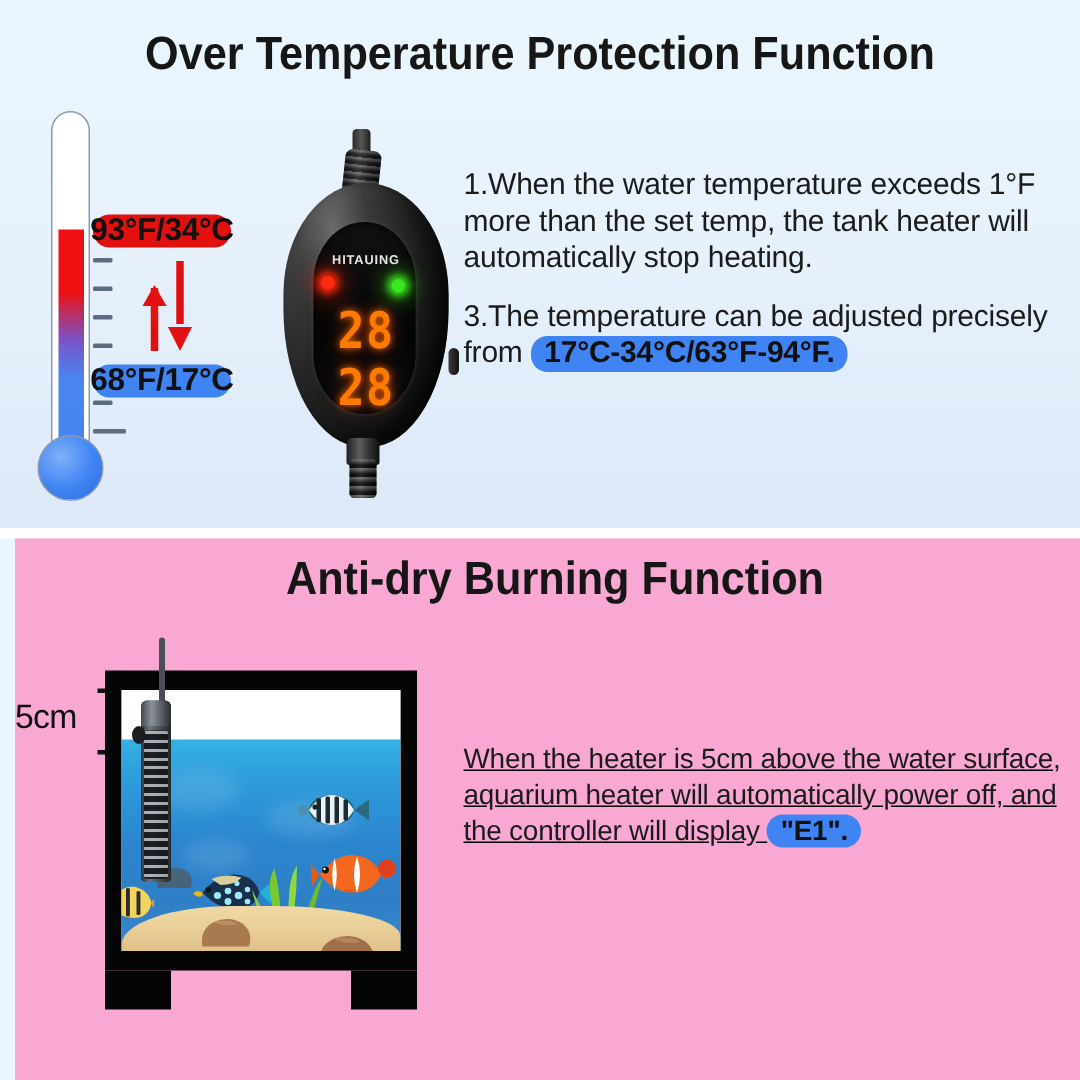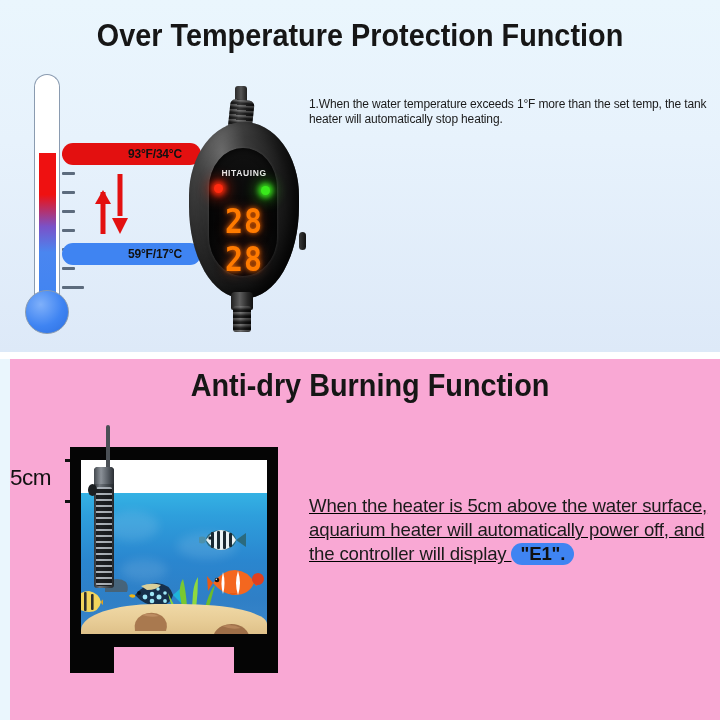--- a/index.html
+++ b/index.html
@@ -52,23 +52,23 @@
     background:radial-gradient(circle at 35% 32%,#7fb0fa 0%,#3f84f2 55%,#2c6fe0 100%);
     border:1.6px solid #8a9bb0;box-sizing:border-box;
   }
   .ticks{position:absolute;left:44px;top:0;width:26px;height:225px;}
   .tick{position:absolute;left:0;height:3px;background:#5c6b7d;border-radius:1px;}
   .tick.lg{width:22px;}
   .tick.sm{width:13px;}
 
   .badge{
     position:absolute;border-radius:14px;color:#111;
-    font-weight:bold;font-size:12px;
+    font-weight:bold;font-size:21px;
     display:flex;align-items:center;justify-content:center;
-    white-space:nowrap;letter-spacing:-0.2px;padding-left:47px;
+    white-space:nowrap;letter-spacing:-0.2px;
   }
   .badge-hot{left:62px;top:143px;width:92px;height:22px;background:#e31010;}
   .badge-cold{left:62px;top:243px;width:92px;height:22px;background:#3f84f2;}
 
   .arrows{position:absolute;left:90px;top:172px;width:44px;height:64px;}
   .arr{position:absolute;top:0;width:44px;height:64px;}
 
   
   .controller{position:absolute;left:183px;top:86px;width:122px;height:260px;}
   .cord-top{
@@ -134,21 +134,21 @@
     background:linear-gradient(to right,#1a1a1a,#565656 42%,#272727 72%,#0d0d0d);
   }
   .cord-bot::after{
     content:"";position:absolute;inset:0;border-radius:3px;
     background:repeating-linear-gradient(to bottom,rgba(255,255,255,.18) 0 1px,rgba(0,0,0,.6) 4px 6px);
   }
 
   
   .txtcol1{position:absolute;left:309px;top:97px;width:402px;}
   .para{
-    font-size:12px;color:#1b1b1b;line-height:1.23;margin:0 0 13px 0;
+    font-size:20px;color:#1b1b1b;line-height:1.23;margin:14px 0 13px 0;
     letter-spacing:-0.15px;
   }
   .hl{
     display:inline-block;background:#3f84f2;color:#111;font-weight:bold;
     border-radius:11px;padding:0px 9px;line-height:1.17;
   }
 
   
   .aqwrap{position:absolute;left:70px;top:447px;width:220px;height:226px;}
   .frame{
@@ -236,21 +236,21 @@
         <div class="tick sm" style="top:117px;"></div>
         <div class="tick sm" style="top:136px;"></div>
         <div class="tick sm" style="top:155px;"></div>
         <div class="tick sm" style="top:174px;"></div>
         <div class="tick sm" style="top:193px;"></div>
         <div class="tick lg" style="top:212px;"></div>
       </div>
     </div>
 
     <div class="badge badge-hot">93°F/34°C</div>
-    <div class="badge badge-cold">59°F/17°C</div>
+    <div class="badge badge-cold">68°F/17°C</div>
 
     <div class="arrows">
       <svg class="arr" viewBox="0 0 44 64">
         <path d="M13 62 L13 20 M13 20 L13 20" stroke="#e31010" stroke-width="5" fill="none"></path>
         <path d="M13 18 L5 32 L21 32 Z" fill="#e31010"></path>
       </svg>
       <svg class="arr" viewBox="0 0 44 64">
         <path d="M30 2 L30 44" stroke="#e31010" stroke-width="5" fill="none"></path>
         <path d="M30 62 L22 46 L38 46 Z" fill="#e31010"></path>
       </svg>
@@ -267,20 +267,21 @@
         <div class="seg seg1">28</div>
         <div class="seg seg2">28</div>
         <div class="sidebtn"></div>
       </div>
       <div class="strain-bot"></div>
       <div class="cord-bot"></div>
     </div>
 
     <div class="txtcol1">
       <p class="para">1.When the water temperature exceeds 1°F more than the set temp, the tank heater will automatically stop heating.</p>
+      <p class="para"><span>3.The temperature can be adjusted precisely from </span><span class="hl">17°C-34°C/63°F-94°F.</span></p>
     </div>
   </div>
 
   <div class="divider"></div>
 
   <div class="sec2">
     <div class="title title2" style="top:9px;">Anti-dry Burning Function</div>
   </div>
 
   <div class="meas">

